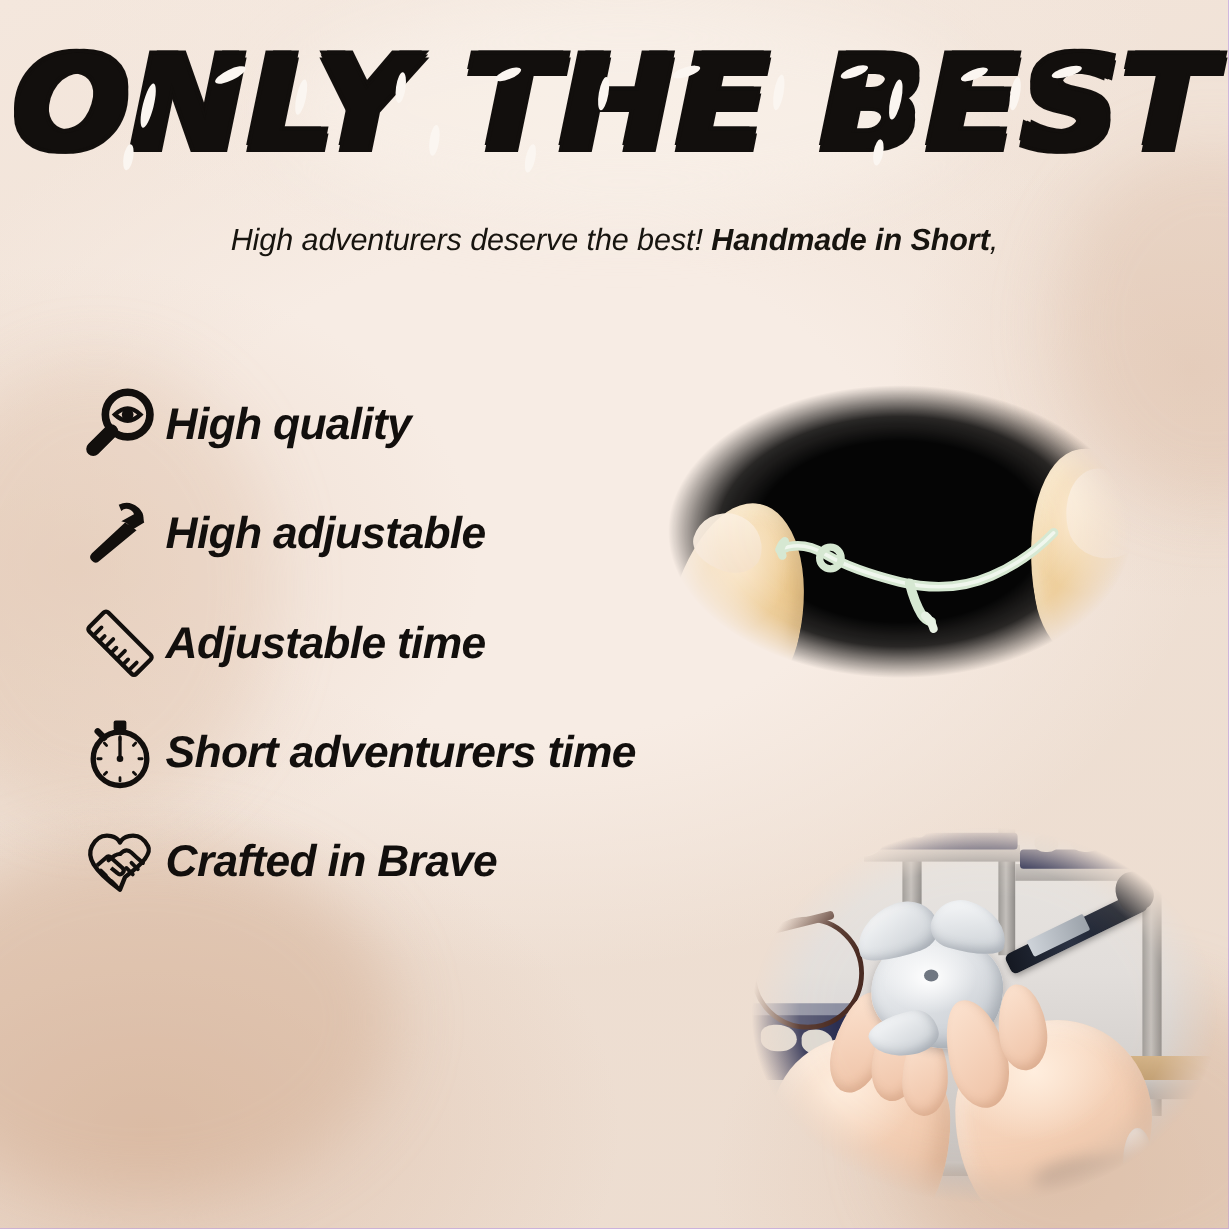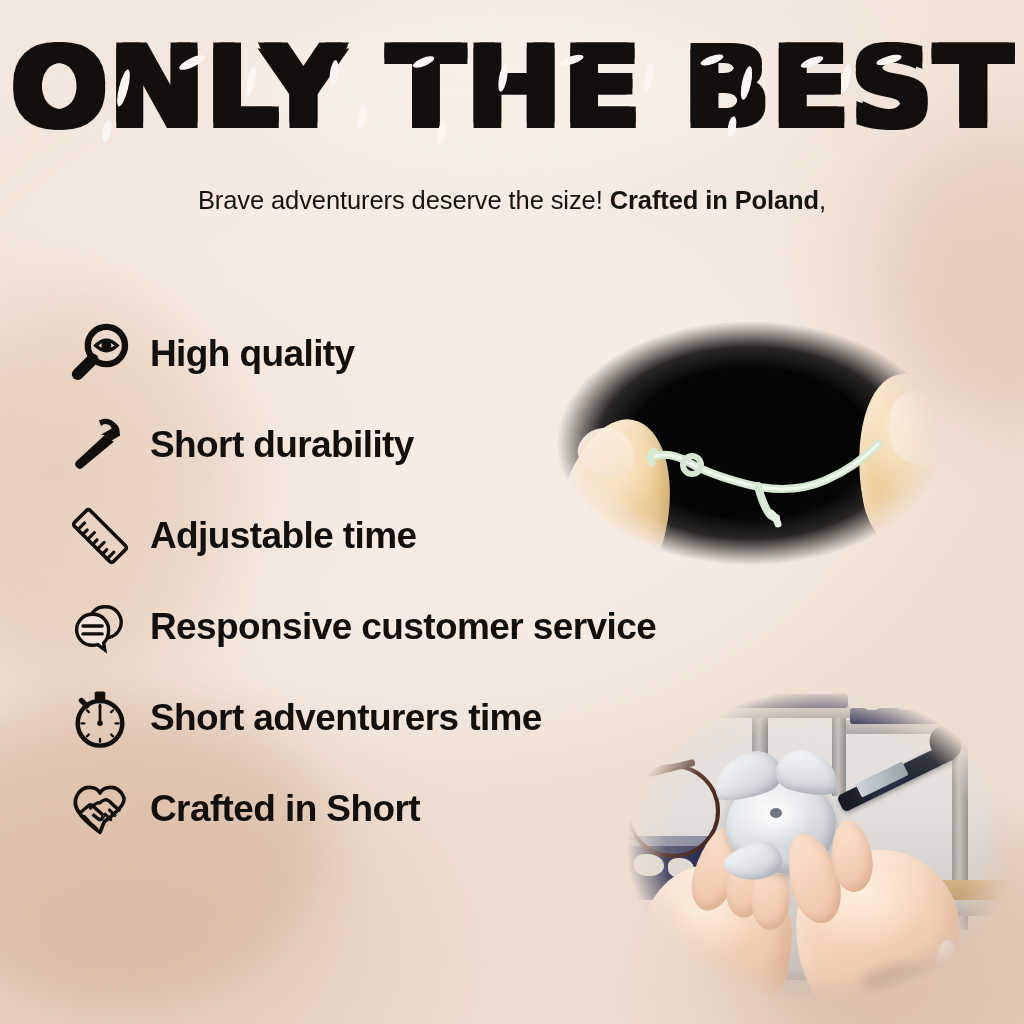--- a/index.html
+++ b/index.html
@@ -8,20 +8,21 @@
     padding: 0;
     background: #efe0d5;
   }
   #poster {
     position: relative;
     width: 1024px;
     height: 1024px;
     overflow: hidden;
     background: #8b5cf6;
     font-family: "Liberation Sans", sans-serif;
+    font-style: italic;
     -webkit-font-smoothing: antialiased;
   }
 
   
   .bg-base {
     position: absolute;
     inset: 0;
     background:
       radial-gradient(ellipse 55% 38% at 12% 92%, rgba(214,176,150,.50), rgba(214,176,150,0) 70%),
       radial-gradient(ellipse 40% 30% at 86% 96%, rgba(214,176,150,.38), rgba(214,176,150,0) 70%),
@@ -96,21 +97,20 @@
   .feature-icon {
     width: 76px;
     min-width: 76px;
     height: 76px;
     display: flex;
     align-items: center;
     justify-content: center;
   }
   .feature-icon svg { display: block; }
   .feature-label {
-    margin-left: 12px;
     font-size: 37px;
     font-weight: 700;
     color: #120f0d;
     letter-spacing: -0.6px;
     white-space: nowrap;
   }
 
   
   .photo {
     position: absolute;
@@ -256,22 +256,22 @@
     <div class="gloss" style="left:645px;top:62px;width:8px;height:30px;transform:rotate(10deg);"></div>
     <div class="gloss" style="left:700px;top:56px;width:24px;height:8px;transform:rotate(-20deg);"></div>
     <div class="gloss" style="left:742px;top:66px;width:9px;height:34px;transform:rotate(12deg);"></div>
     <div class="gloss" style="left:728px;top:116px;width:8px;height:22px;transform:rotate(10deg);"></div>
     <div class="gloss" style="left:800px;top:58px;width:24px;height:8px;transform:rotate(-22deg);"></div>
     <div class="gloss" style="left:842px;top:64px;width:8px;height:28px;transform:rotate(10deg);"></div>
     <div class="gloss" style="left:876px;top:56px;width:26px;height:8px;transform:rotate(-16deg);"></div>
   </div>
 
   <div class="subtitle">
-    <span>Brave adventurers deserve the size!</span>
-    <b>Crafted in Poland</b><span>,</span><br>
+    <span>High adventurers deserve the best!</span>
+    <b>Handmade in Short</b><span>,</span><br>
   </div>
 
   <div class="features">
 
     <div class="feature-row">
       <span class="feature-icon">
         <svg width="68" height="68" viewBox="0 0 64 64">
           <circle cx="38" cy="24" r="17.5" fill="none" stroke="#120f0d" stroke-width="6"></circle>
           <path d="M25 37 L11 51" stroke="#120f0d" stroke-width="11" stroke-linecap="round"></path>
           <path d="M28 24 q10 -9.5 20 0 q-10 9.5 -20 0 Z" fill="none" stroke="#120f0d" stroke-width="3.4"></path>
@@ -282,45 +282,35 @@
     </div>
 
     <div class="feature-row">
       <span class="feature-icon">
         <svg width="68" height="68" viewBox="0 0 64 64">
           <path d="M31 9 q8 -4 15 2 q6 5 4 12 l-7 -3 q1 -5 -3 -7 q-4 -2 -7 1 Z" fill="#120f0d"></path>
           <path d="M44 16 q6 1 7 7 l-10 6 q-2 -6 -8 -7 Z" fill="#120f0d"></path>
           <path d="M36 23 L45 29 L16 53 q-3 3 -6 0 q-3 -3 0 -6 Z" fill="#120f0d"></path>
         </svg>
       </span>
-      <span class="feature-label">Short durability</span>
+      <span class="feature-label">High adjustable</span>
     </div>
 
     <div class="feature-row">
       <span class="feature-icon">
         <svg width="68" height="68" viewBox="0 0 64 64">
           <g transform="rotate(-45 32 32)">
             <rect x="21.5" y="6" width="21" height="52" rx="2.5" fill="none" stroke="#120f0d" stroke-width="3.4"></rect>
             <path d="M21.5 13 h9 M21.5 19.5 h6 M21.5 26 h9 M21.5 32.5 h6 M21.5 39 h9 M21.5 45.5 h6 M21.5 52 h9" stroke="#120f0d" stroke-width="3" stroke-linecap="round"></path>
           </g>
         </svg>
       </span>
       <span class="feature-label">Adjustable time</span>
     </div>
 
-    <div class="feature-row">
-      <span class="feature-icon">
-        <svg width="68" height="68" viewBox="0 0 64 64">
-          <path d="M37 13 q7 0 11 4.6 q4 4.6 4 10 q0 5.4 -4 10 q-4 4.6 -11 4.6 q-2.6 0 -5 -.6 l-6.5 5 l1 -6.6 q-4.6 -4.4 -4.6 -12.4 q0 -5.4 4 -10 q4 -4.6 11 -4.6 Z" fill="none" stroke="#120f0d" stroke-width="3.2"></path>
-          <path d="M25 20 q-7 0 -11 4.6 q-4 4.6 -4 10 q0 5.4 4 10 q4 4.6 11 4.6 q2.6 0 5 -.6 l6.5 5 l-1 -6.6 q4.6 -4.4 4.6 -12.4 q0 -5.4 -4 -10 q-4 -4.6 -11 -4.6 Z" fill="#f3e5db" stroke="#120f0d" stroke-width="3.2"></path>
-          <path d="M16 31 h18 M16 38.5 h18" stroke="#120f0d" stroke-width="3.2" stroke-linecap="round"></path>
-        </svg>
-      </span>
-      <span class="feature-label">Responsive customer service</span>
-    </div>
 
     <div class="feature-row">
       <span class="feature-icon">
         <svg width="68" height="68" viewBox="0 0 64 64">
           <circle cx="32" cy="37" r="21" fill="none" stroke="#120f0d" stroke-width="4.2"></circle>
           <rect x="27" y="7" width="10" height="8" rx="1.6" fill="#120f0d"></rect>
           <rect x="29.6" y="13" width="4.8" height="5" fill="#120f0d"></rect>
           <path d="M14.5 15.5 l5 5" stroke="#120f0d" stroke-width="5" stroke-linecap="round"></path>
           <path d="M32 37 V20.5" stroke="#120f0d" stroke-width="2.6" stroke-linecap="round"></path>
           <circle cx="32" cy="37" r="2.6" fill="#120f0d"></circle>
@@ -343,21 +333,21 @@
       <span class="feature-icon">
         <svg width="68" height="68" viewBox="0 0 64 64">
           <path d="M32 54 C10 38 6 28 10 20 q5 -10 15 -8 q5 1 7 5 q2 -4 7 -5 q10 -2 15 8 q4 8 -18 24 Z" fill="none" stroke="#120f0d" stroke-width="3.4" stroke-linejoin="round"></path>
           <path d="M32 26 q5 -5 9 -1 q4 4 9 8" fill="none" stroke="#120f0d" stroke-width="3.2" stroke-linecap="round"></path>
           <path d="M23 31 q5 -5 9 -5" fill="none" stroke="#120f0d" stroke-width="3.2" stroke-linecap="round"></path>
           <path d="M14 35 l7 -6 q2 -2 4 0 l9 8 q2 2 0 4 q-2 2 -4 0 l-5 -4" fill="none" stroke="#120f0d" stroke-width="3.2" stroke-linejoin="round"></path>
           <path d="M17 39 l4 4 M21 43.5 l4 4 M25.5 47.5 l3.5 3.5" stroke="#120f0d" stroke-width="3" stroke-linecap="round"></path>
           <path d="M41 33 l5 5 M37 37 l5 5" stroke="#120f0d" stroke-width="3" stroke-linecap="round"></path>
         </svg>
       </span>
-      <span class="feature-label">Crafted in Short</span>
+      <span class="feature-label">Crafted in Brave</span>
     </div>
 
   </div>
 
   <div class="photo" id="photo-top">
     <div class="torn-top">
       <div class="photo-inner">
         <div class="black-field"></div>
 
         <div class="black-speck" style="left:30px;top:20px;width:58px;height:26px;"></div>

